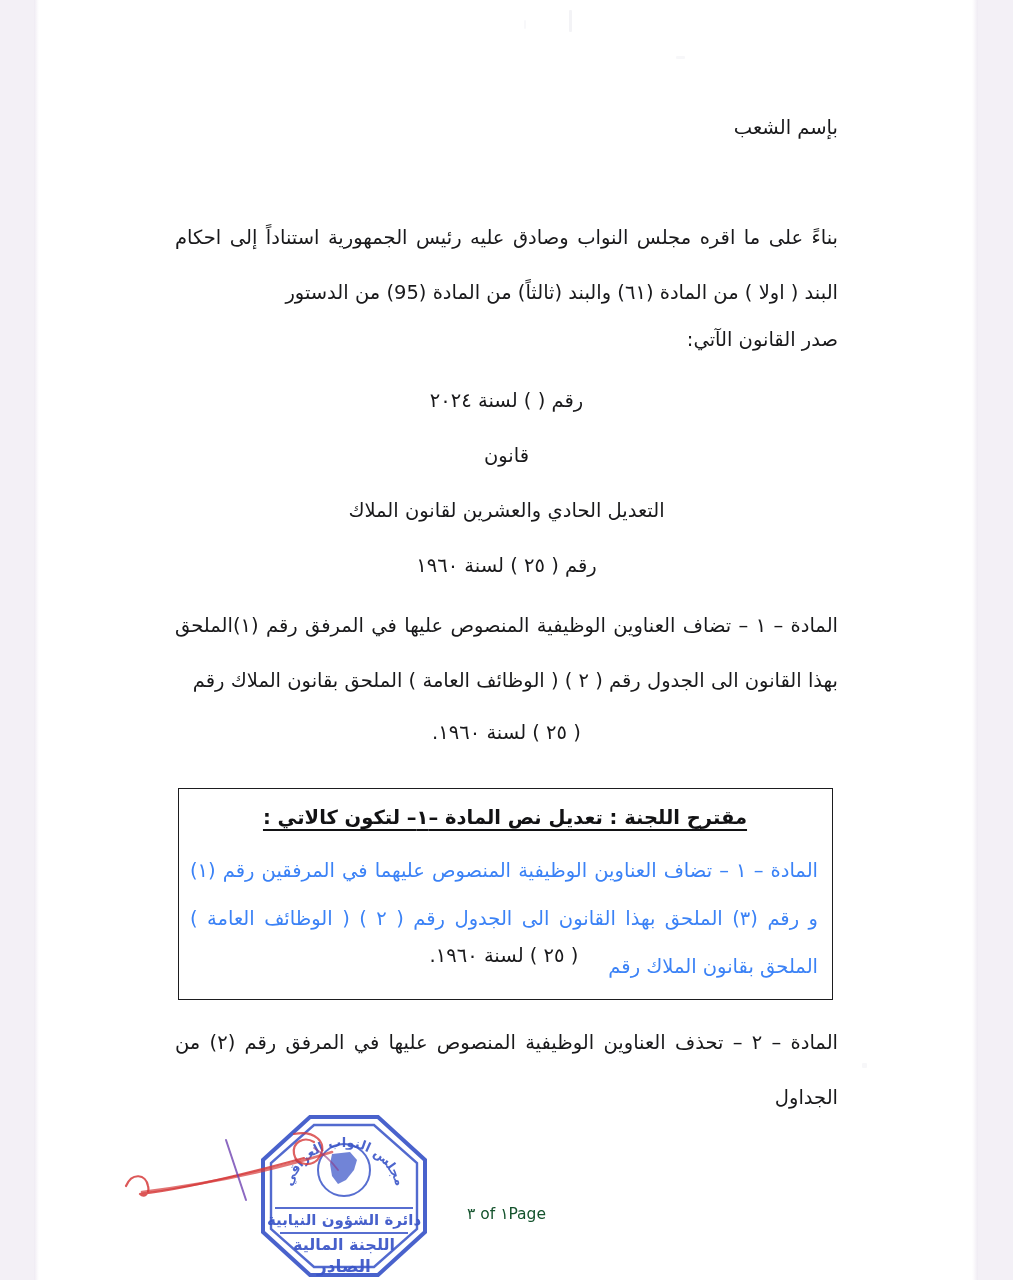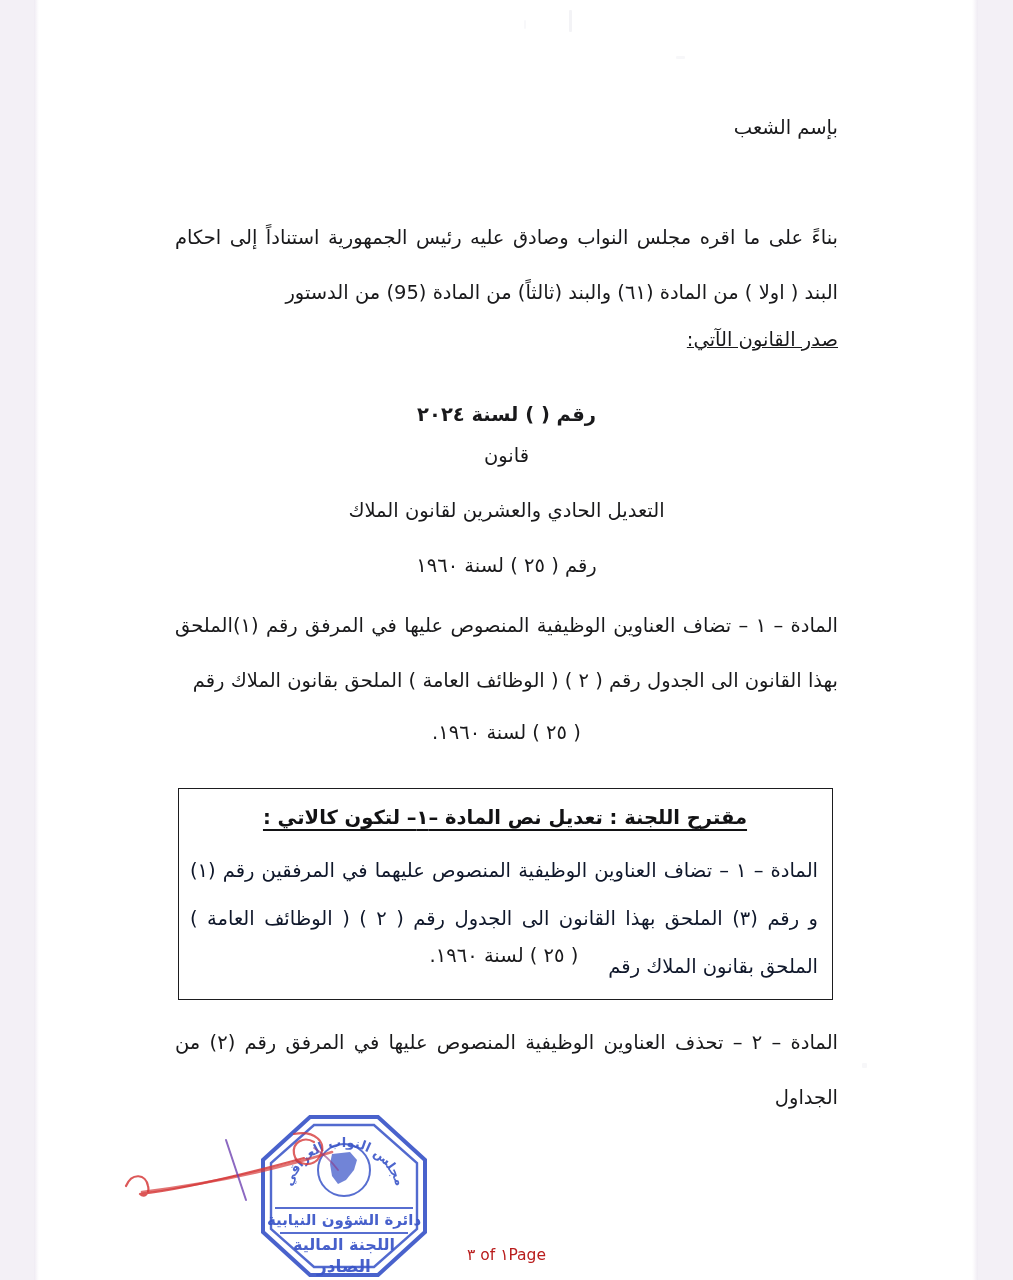--- a/index.html
+++ b/index.html
@@ -100,21 +100,21 @@
   .proposal-text {
     position: absolute;
     top: 58px;
     right: 14px;
     width: 628px;
     font-size: 19.5px;
     line-height: 48px;
     direction: rtl;
     text-align: justify;
     text-align-last: right;
-    color: #0f172a;
+    color: #3b82f6;
   }
   .proposal-tail {
     position: absolute;
     top: 152px;
     right: 14px;
     width: 628px;
     font-size: 19.5px;
     line-height: 30px;
     direction: rtl;
     text-align: center;
@@ -122,24 +122,23 @@
   }
 
   
   .page-footer {
     position: absolute;
     top: 1205px;
     left: 0;
     width: 1013px;
     text-align: center;
     font-size: 15.5px;
-    color: #b91c1c;
+    color: #14532d;
     direction: ltr;
     font-family: "DejaVu Sans", "Liberation Sans", sans-serif;
-    margin-top: 41px;
   }
 
   
   .stamp-wrap {
     position: absolute;
     left: 258px;
     top: 1112px;
     width: 172px;
     height: 168px;
     pointer-events: none;
@@ -170,23 +169,23 @@
   <div class="scan-noise" style="left:862px;top:1063px;width:5px;height:5px;opacity:.35;"></div>
 </div>
 
 <div class="doc-body">
 
   <div class="txt" style="top:100px; right:175px; width:663px;">بإسم الشعب</div>
 
 
   <div class="txt justify" style="top:210px; right:175px; width:663px;">بناءً على ما اقره مجلس النواب وصادق عليه رئيس الجمهورية استناداً إلى احكام البند ( اولا ) من المادة (٦١) والبند (ثالثاً) من المادة (95) من الدستور</div>
 
-  <div class="txt" style="top:312px; right:175px; width:663px;text-decoration:underline;">صدر القانون الآتي:</div>
-
-  <div class="txt center" style="top:387px; right:175px; width:663px;font-weight:bold;">رقم (    ) لسنة ٢٠٢٤</div>
+  <div class="txt" style="top:312px; right:175px; width:663px;">صدر القانون الآتي:</div>
+
+  <div class="txt center" style="top:373px; right:175px; width:663px;">رقم (    ) لسنة ٢٠٢٤</div>
 
   <div class="txt center" style="top:483px; right:175px; width:663px;">التعديل الحادي والعشرين لقانون الملاك</div>
 
   <div class="txt center" style="top:428px; right:175px; width:663px;">قانون</div>
 
   <div class="txt center" style="top:538px; right:175px; width:663px;">رقم ( ٢٥ ) لسنة ١٩٦٠</div>
 
   <div class="txt justify" style="top:598px; right:175px; width:663px;">المادة – ١ – تضاف العناوين الوظيفية المنصوص عليها في المرفق رقم (١)الملحق بهذا القانون الى الجدول رقم ( ٢ ) ( الوظائف العامة ) الملحق بقانون الملاك رقم</div>
 
   <div class="txt center" style="top:705px; right:175px; width:663px;">( ٢٥ ) لسنة ١٩٦٠.</div>

